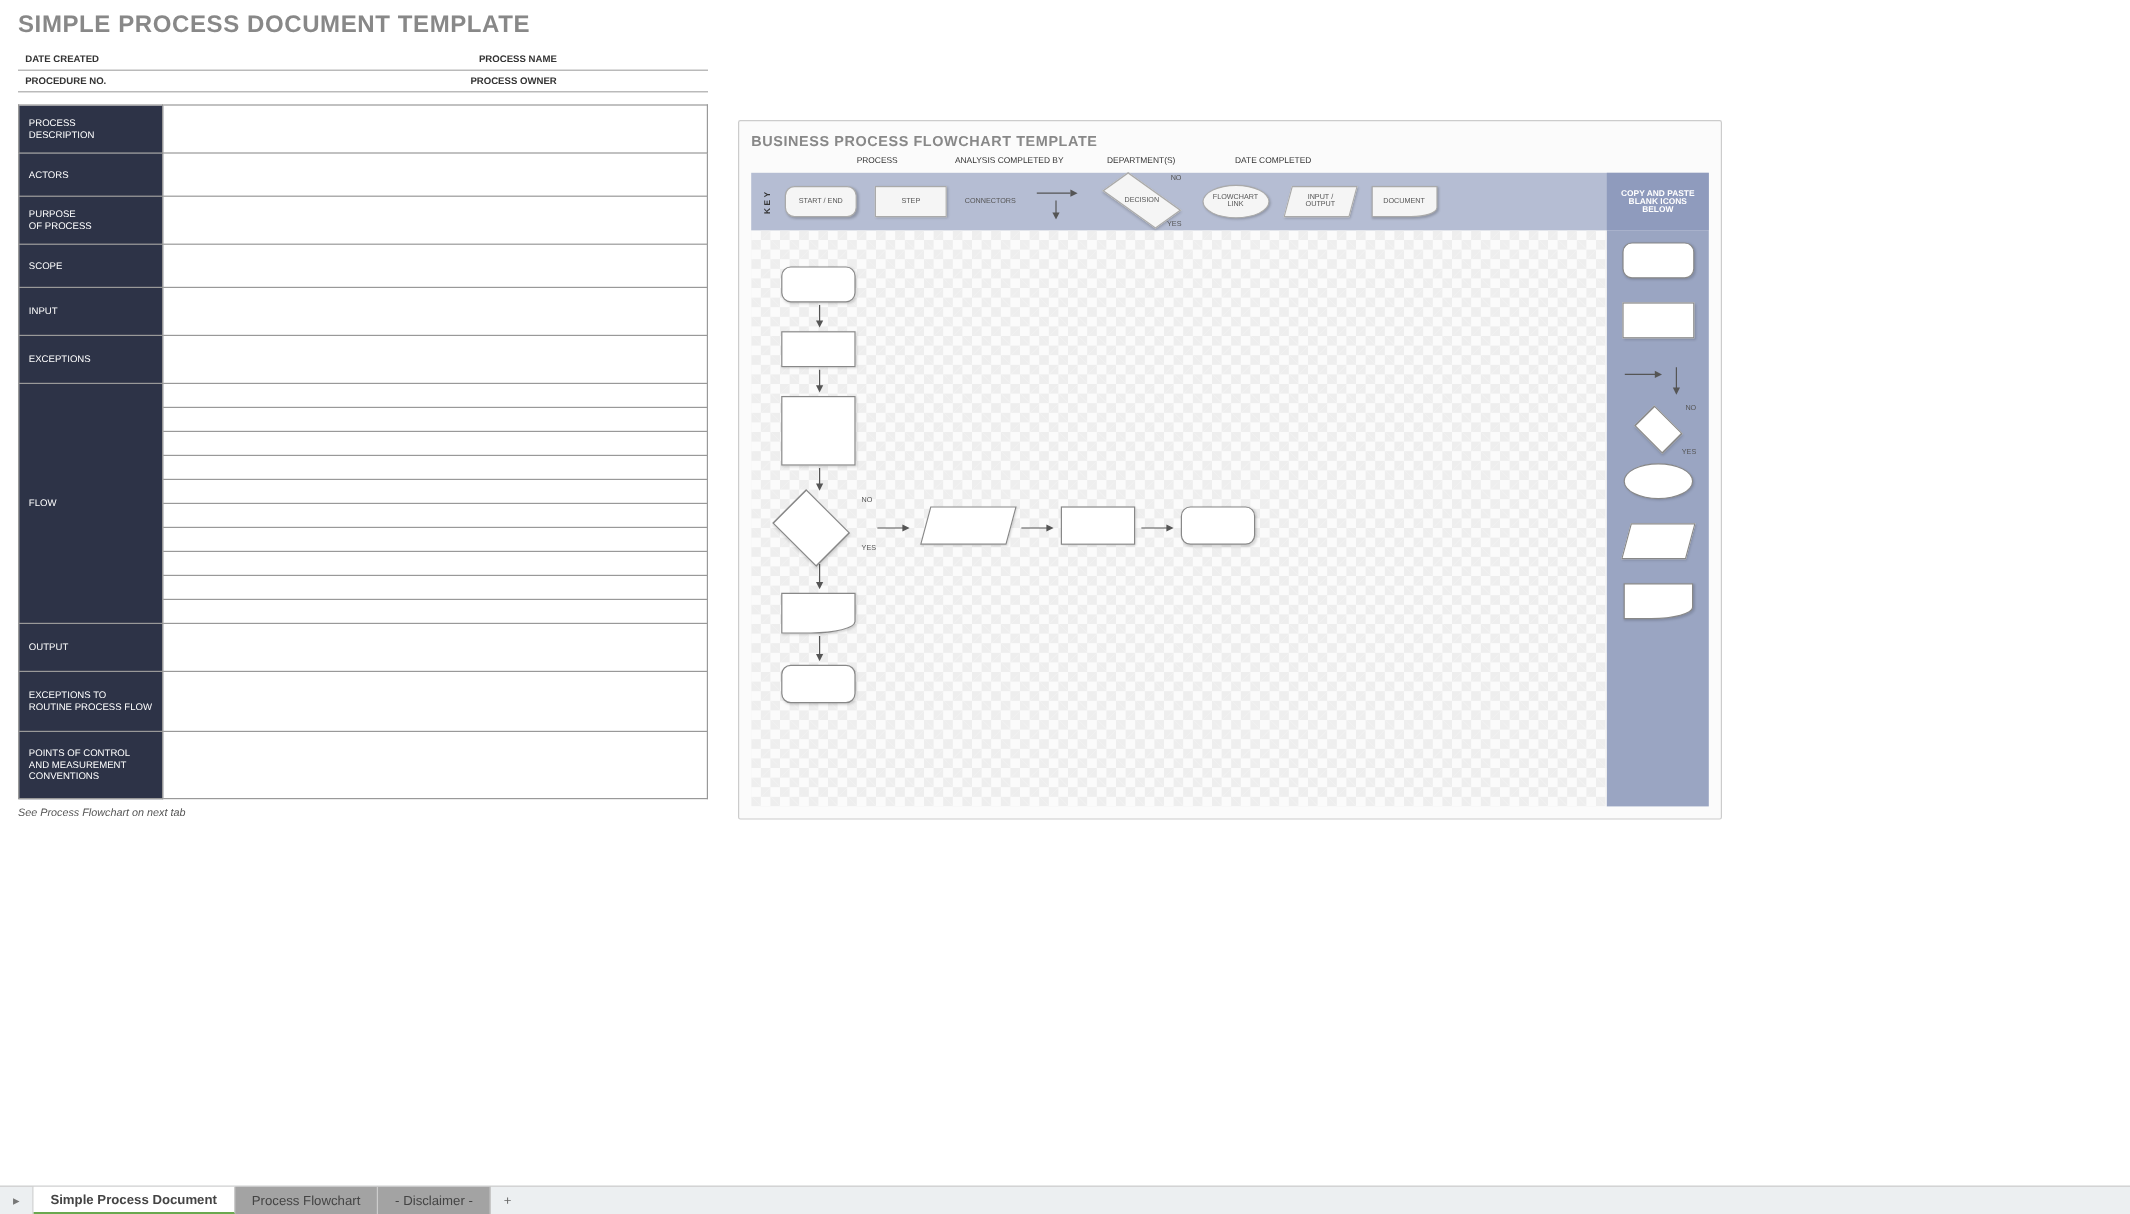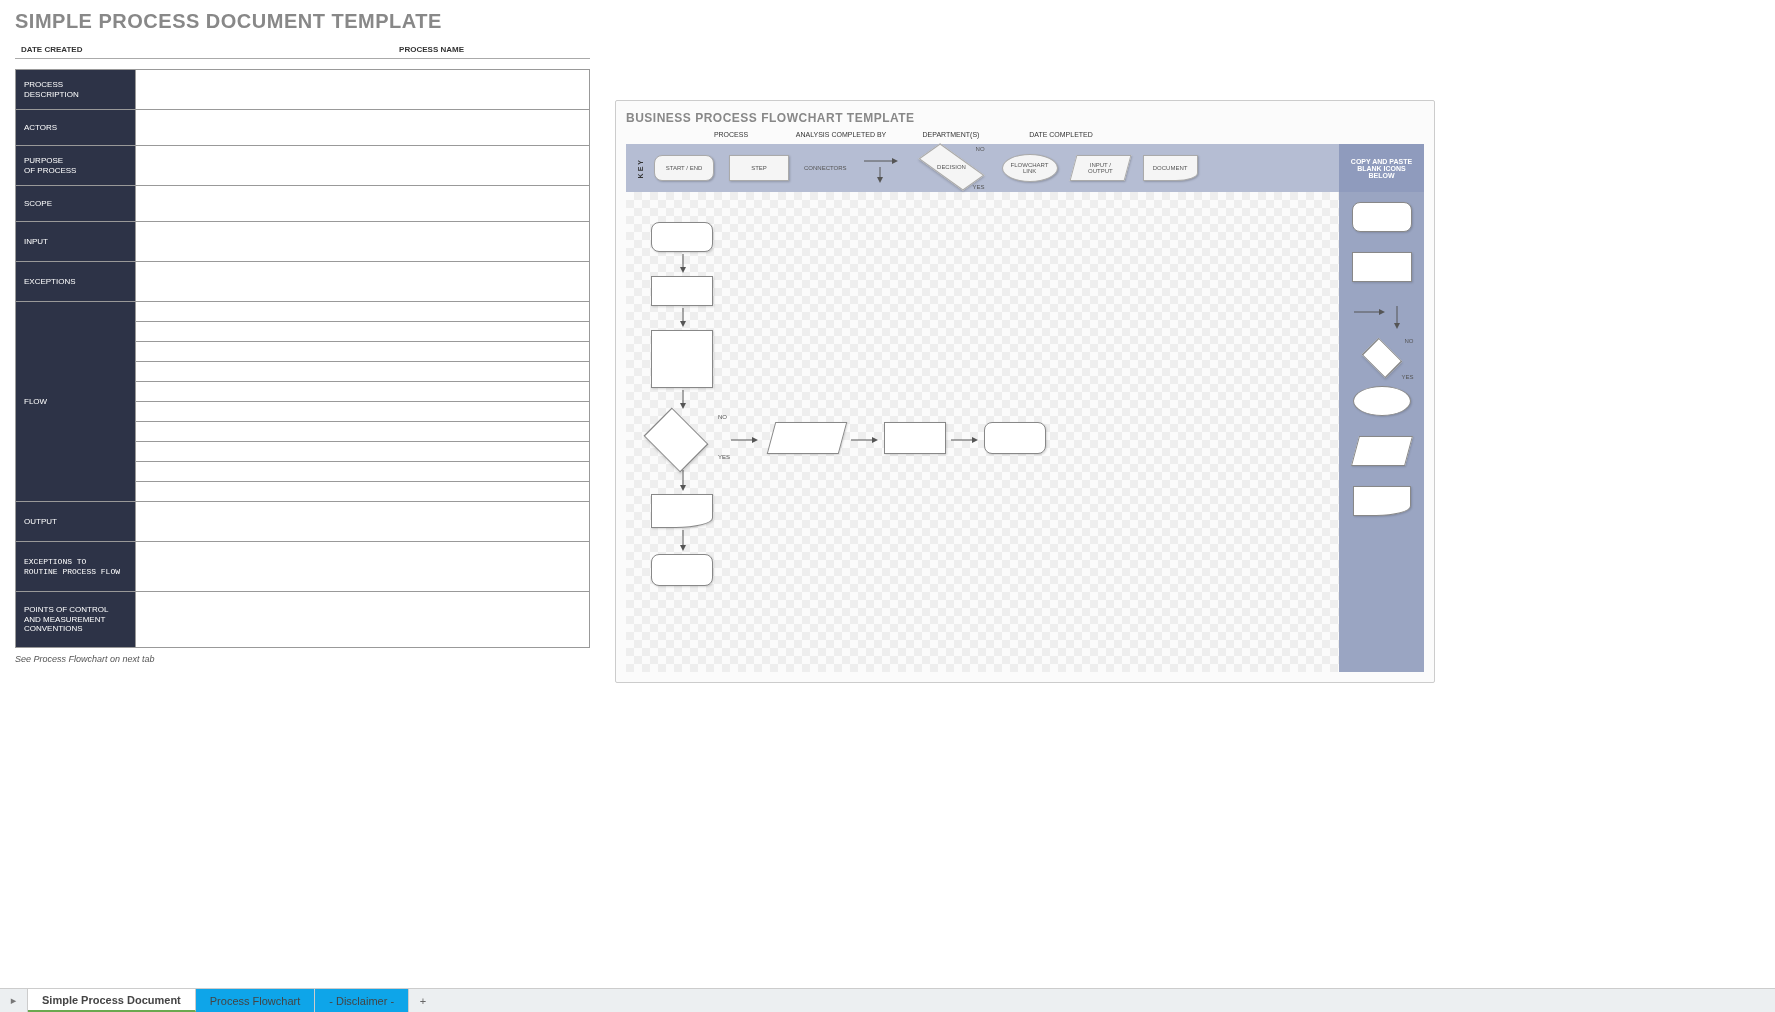--- a/index.html
+++ b/index.html
@@ -56,38 +56,44 @@
 .cs-diamond { transform: rotate(45deg) scaleX(1.3); }
 .cs-parallelogram { transform: skewX(-15deg); }
 .cs-doc { border-bottom-right-radius: 60% 10px; }
 .tiny-label { position: absolute; font-size: 6px; color: #555; }
 .arrow-down { position: absolute; }
 .arrow-right { position: absolute; }
 
 
 .tab-bar { position: absolute; bottom: 0; left: 0; right: 0; height: 24px; background: #eceff1; border-top: 1px solid #ccc; display: flex; align-items: stretch; font-size: 11px; }
 .tab-scroll { width: 28px; display: flex; align-items: center; justify-content: center; color: #777; border-right: 1px solid #ccc; cursor: pointer; }
-.tab { padding: 0 14px; display: flex; align-items: center; border-right: 1px solid #ccc; background: #0ea5e9; color: #444; cursor: pointer; white-space: nowrap; }
+.tab { padding: 0 14px; display: flex; align-items: center; border-right: 1px solid #ccc; background: #a3a3a3; color: #444; cursor: pointer; white-space: nowrap; }
 .tab.active { background: #fff; font-weight: bold; border-bottom: 2px solid #6aa84f; }
 .tab-add { width: 28px; display: flex; align-items: center; justify-content: center; color: #666; cursor: pointer; }
 </style>
 </head>
 <body>
 
 <div class="page">
   <div class="left-panel">
     <div class="title">SIMPLE PROCESS DOCUMENT TEMPLATE</div>
     <table class="header-table">
       <tbody>
           <tr>
         <td class="label-cell">DATE CREATED</td>
         <td class="value-cell"></td>
         <td class="label-cell2">PROCESS NAME</td>
         <td class="value-cell2"></td>
       </tr>
+      <tr>
+        <td class="label-cell">PROCEDURE NO.</td>
+        <td class="value-cell"></td>
+        <td class="label-cell2">PROCESS OWNER</td>
+        <td class="value-cell2"></td>
+      </tr>
     </tbody>
       </table>
 
     <table class="main-table">
       <tbody>
           <tr style="height:40px;">
             <td class="side-label" style="white-space:pre-line;">PROCESS
 DESCRIPTION</td>
             <td></td>
           </tr>
@@ -141,21 +147,21 @@
             <td></td>
           </tr>
       <tr class="flow-row">
             <td></td>
           </tr>
       <tr style="height:40px;">
             <td class="side-label">OUTPUT</td>
             <td></td>
           </tr>
       <tr style="height:50px;">
-            <td class="side-label" style="white-space:pre-line;font-family:Liberation Mono, monospace;">EXCEPTIONS TO
+            <td class="side-label" style="white-space:pre-line;">EXCEPTIONS TO
 ROUTINE PROCESS FLOW</td>
             <td></td>
           </tr>
       <tr style="height:56px;">
             <td class="side-label" style="white-space:pre-line;">POINTS OF CONTROL
 AND MEASUREMENT
 CONVENTIONS</td>
             <td></td>
           </tr>
     </tbody>

